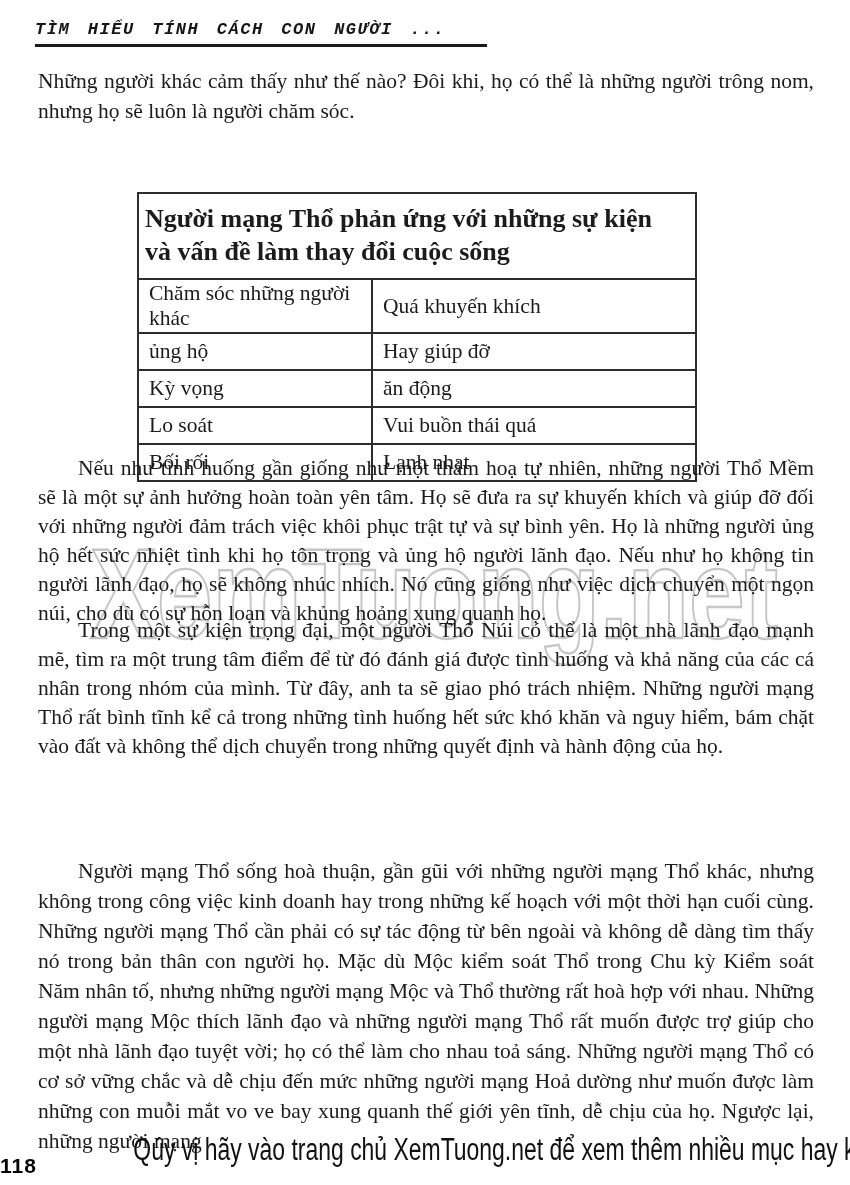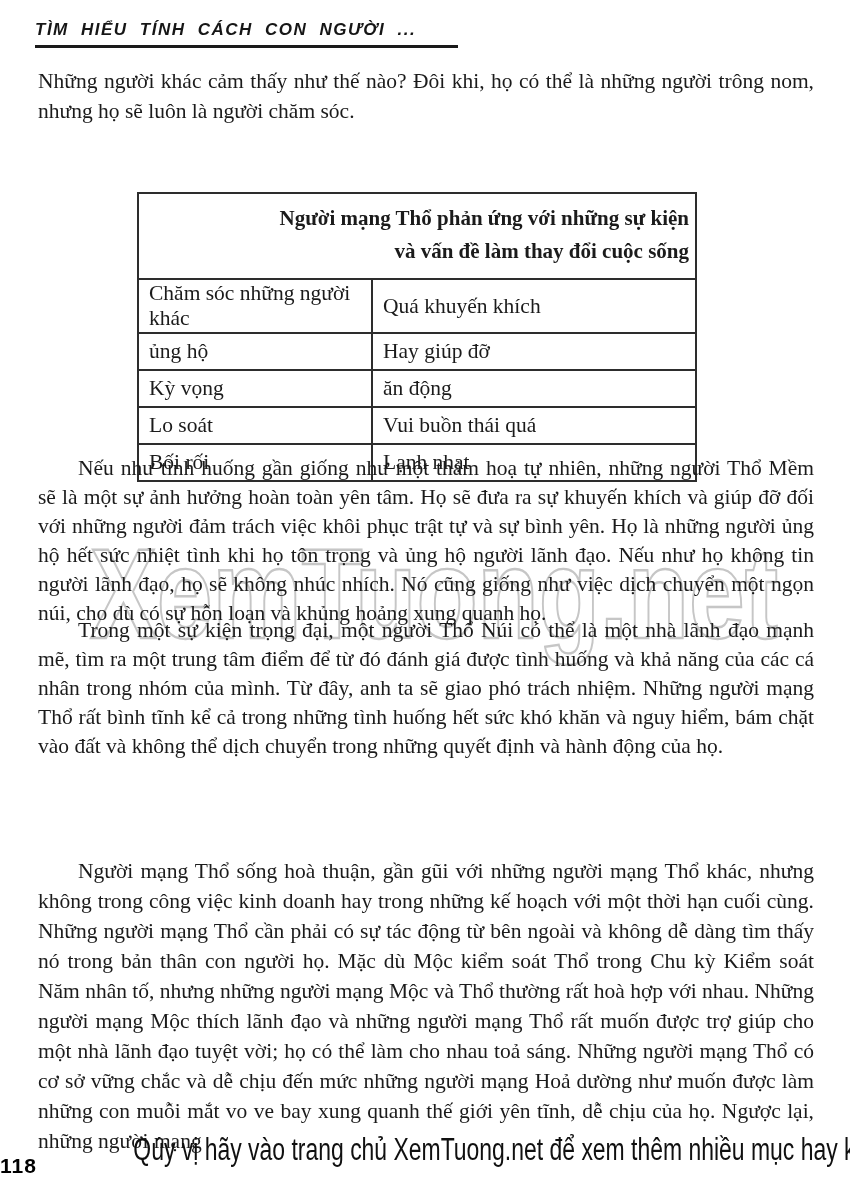--- a/index.html
+++ b/index.html
@@ -26,21 +26,21 @@
     font-family: "Liberation Sans", sans-serif;
     font-weight: bold;
     fill: none;
     stroke: #c6c6c6;
     stroke-width: 2.4px;
   }
   .layer { position: absolute; z-index: 1; }
 
   .chapter-header {
     left: 35px; top: 20px;
-    font-family: Liberation Sans, sans-serif;
+    font-family: Liberation Mono, monospace;
     font-weight: bold;
     font-style: italic;
     font-size: 17px;
     letter-spacing: 1.5px;
     word-spacing: 6px;
     color: #161616;
     border-bottom: 3px solid #1a1a1a;
     padding: 0 42px 5px 0;
     white-space: nowrap;
   }
@@ -54,24 +54,24 @@
     left: 137px; top: 192px;
     width: 558px;
     border-collapse: collapse;
     table-layout: fixed;
     background: transparent;
   }
   .reaction-table th, .reaction-table td {
     border: 2px solid #2d2d2d;
   }
   .reaction-table th {
-    font-size: 21px;
+    font-size: 26px;
     font-weight: bold;
     padding: 8px 6px 10px 6px;
-    text-align: right;
+    text-align: left;
   }
   .reaction-table th .t-line { line-height: 33px; }
   .reaction-table td {
     font-size: 21.5px;
     font-weight: normal;
     height: 33px;
     padding: 1px 10px;
     text-align: left;
     vertical-align: middle;
   }

